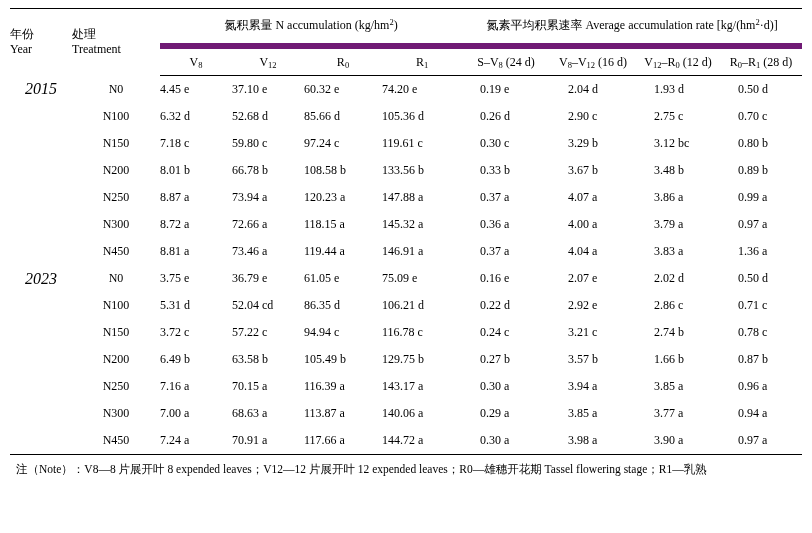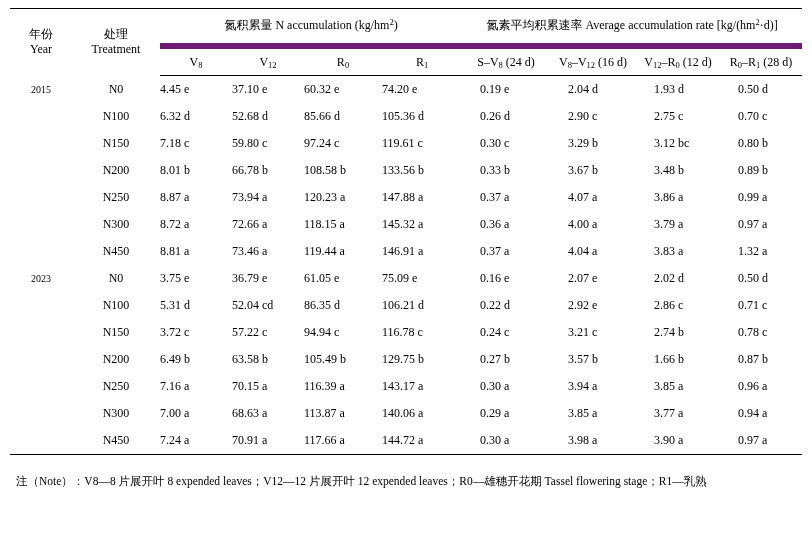--- a/index.html
+++ b/index.html
@@ -47,33 +47,34 @@
     font-size: 12px;
     height: 34px;
     line-height: 15px;
   }
   .hdr-sub {
     text-align: center;
     font-size: 12px;
     height: 26px;
   }
   .hdr-stub {
-    text-align: center;
+    text-align: left;
     font-size: 12px;
     line-height: 15px;
     height: 60px;
   }
   .hdr-stub .cn { display: block; }
   .underline-grp {
     border-bottom: 6px solid #701a75;
   }
   .cell-year {
     text-align: center;
-    font-size: 10px;
+    font-size: 16px;
     height: 27px;
+    font-style: italic;
   }
   .cell-treat {
     text-align: center;
     font-size: 12px;
     height: 27px;
   }
   .cell-val {
     text-align: left;
     font-size: 12px;
     height: 27px;
@@ -86,21 +87,21 @@
     position: relative;
     bottom: -2px;
   }
   sup {
     font-size: 8.5px;
     vertical-align: baseline;
     position: relative;
     top: -4px;
   }
   .note {
-    margin-top: 18px;
+    margin-top: 6px;
     font-size: 11.5px;
     line-height: 17px;
     text-align: justify;
     width: 780px;
     margin-left: 6px;
   }
 </style>
 </head>
 <body>
 
@@ -237,21 +238,21 @@
         <tr>
           <td class="cell-year"></td>
           <td class="cell-treat">N450</td>
           <td class="cell-val">8.81 a</td>
           <td class="cell-val">73.46 a</td>
           <td class="cell-val">119.44 a</td>
           <td class="cell-val">146.91 a</td>
           <td class="cell-val narrow">0.37 a</td>
           <td class="cell-val narrow">4.04 a</td>
           <td class="cell-val narrow">3.83 a</td>
-          <td class="cell-val narrow">1.32 a</td>
+          <td class="cell-val narrow">1.36 a</td>
         </tr>
         <tr>
           <td class="cell-year">2023</td>
           <td class="cell-treat">N0</td>
           <td class="cell-val">3.75 e</td>
           <td class="cell-val">36.79 e</td>
           <td class="cell-val">61.05 e</td>
           <td class="cell-val">75.09 e</td>
           <td class="cell-val narrow">0.16 e</td>
           <td class="cell-val narrow">2.07 e</td>

